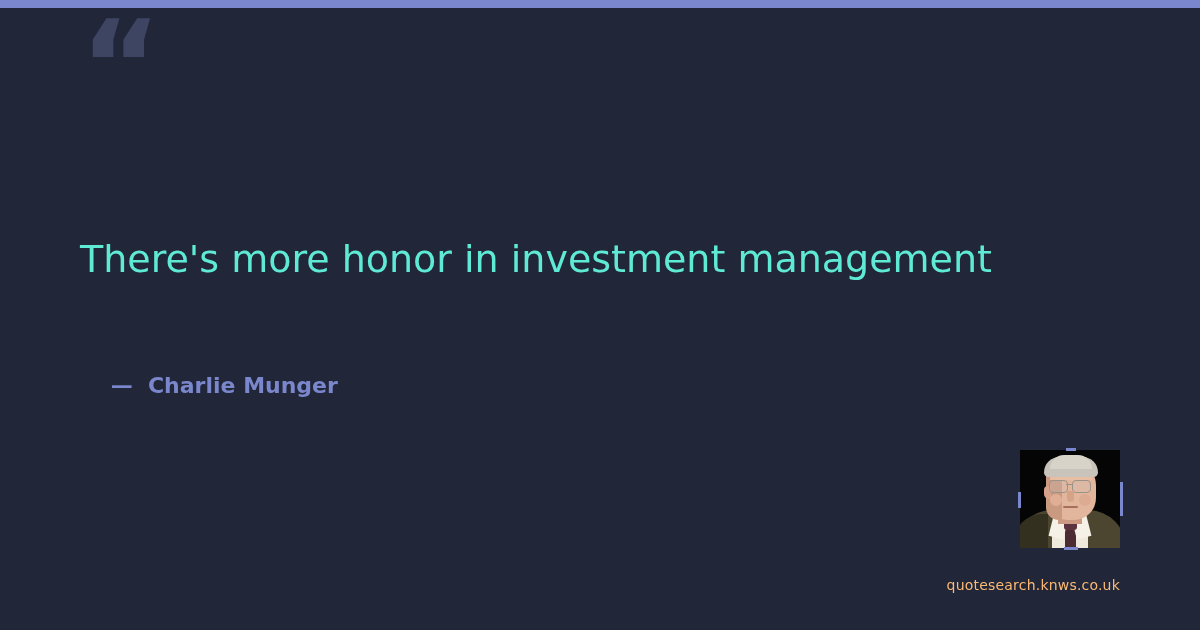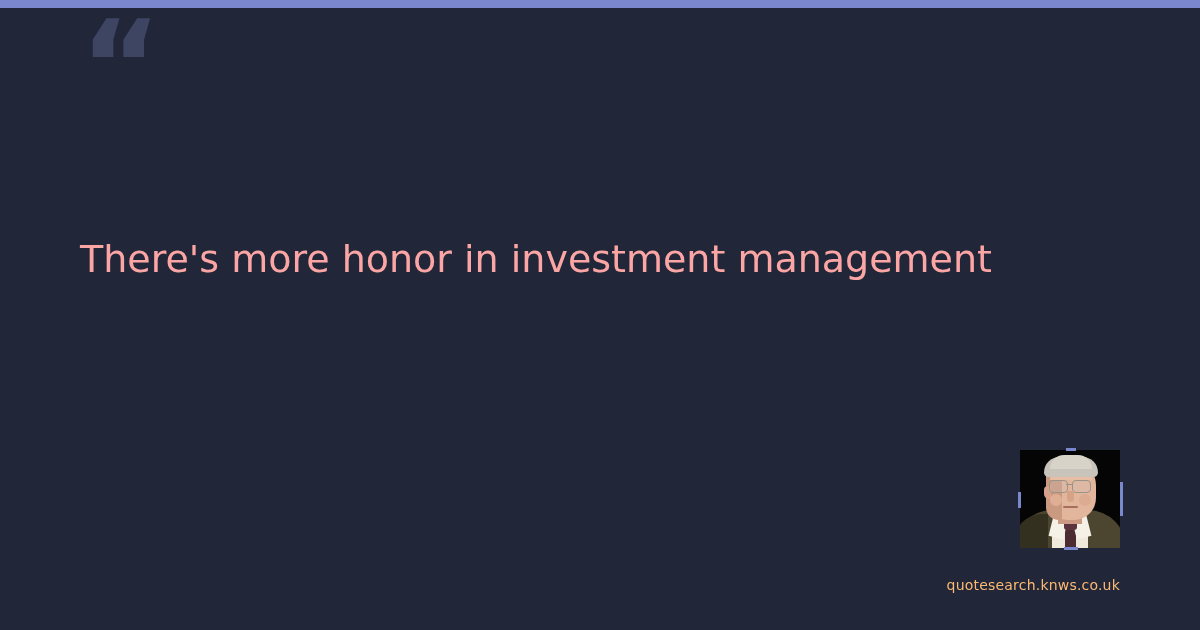--- a/index.html
+++ b/index.html
@@ -48,21 +48,21 @@
 
   
   #quote-text {
     position: absolute;
     left: 80px;
     top: 238px;
     width: 1010px;
     font-size: 38px;
     font-weight: 400;
     line-height: 42px;
-    color: #fca5a5;
+    color: #5eead4;
     letter-spacing: 0px;
   }
 
   
   #attribution {
     position: absolute;
     left: 80px;
     top: 344px;
     font-size: 22px;
     font-weight: 700;
@@ -302,20 +302,23 @@
 <div id="card">
 
   <div id="top-bar"></div>
 
   <div id="quote-mark">“</div>
 
   <div id="quote-text">
     <span style="display: block;">There's more honor in investment management</span>
   </div>
 
+  <div id="attribution">
+    <span class="dash">—</span><span>&nbsp; </span><span>Charlie Munger</span>
+  </div>
 
   <div id="portrait-frame">
     <div id="portrait">
       <div class="p-bg"></div>
       <div class="p-shoulders"></div>
       <div class="p-shoulder-shadow"></div>
       <div class="p-shirt"></div>
       <div class="p-tie"></div>
       <div class="p-collar-l"></div>
       <div class="p-collar-r"></div>

